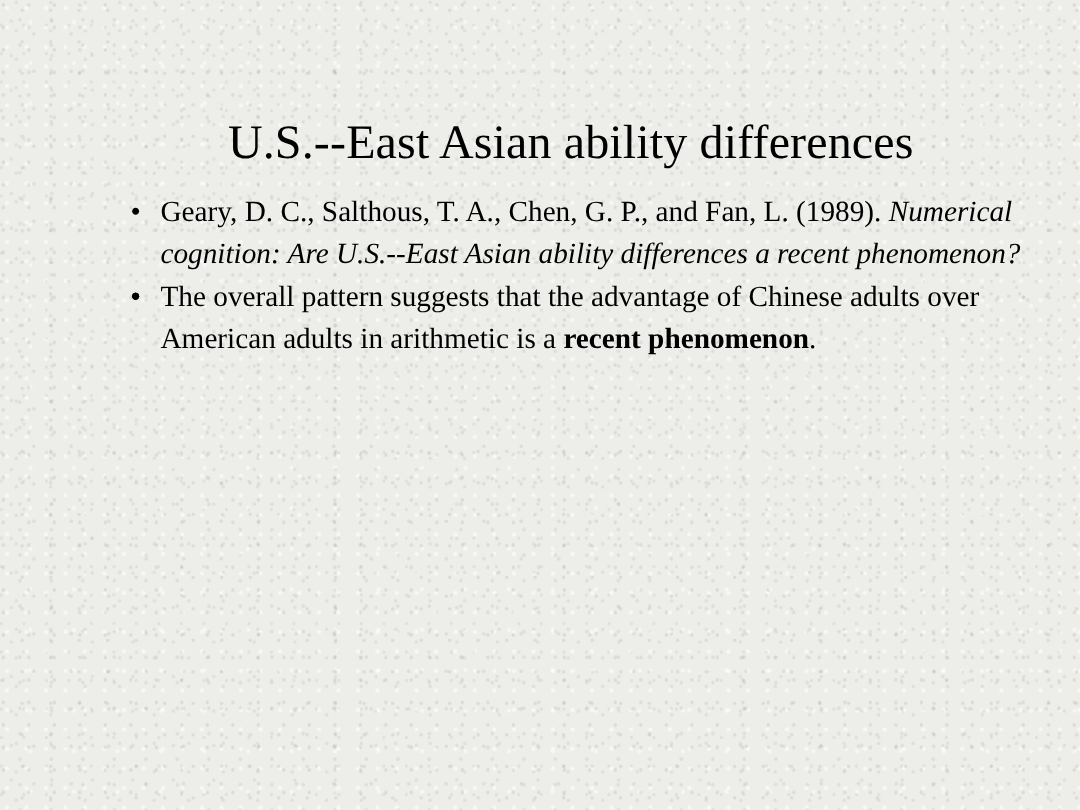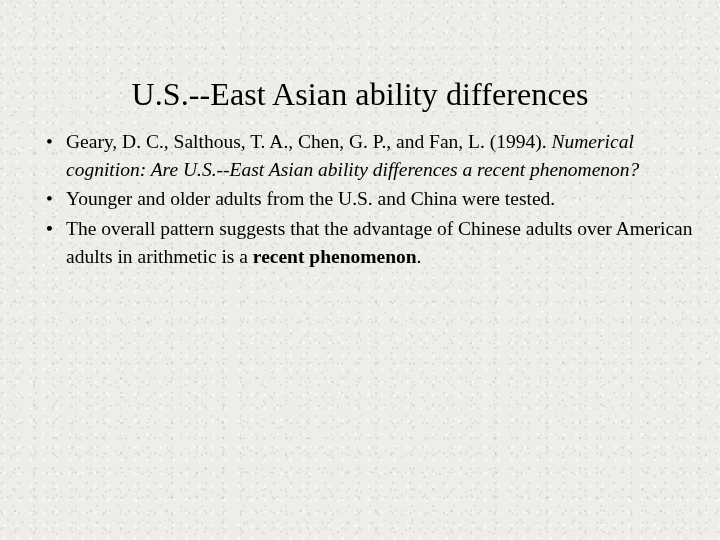--- a/index.html
+++ b/index.html
@@ -31,20 +31,21 @@
       radial-gradient(circle at 36% 41%, rgba(255,255,255,0.55) 0 1.2px, transparent 1.6px),
       radial-gradient(circle at 70% 55%, rgba(255,255,255,0.5) 0 1.2px, transparent 1.6px);
     background-size:
       17px 15px, 23px 19px, 19px 21px, 27px 23px,
       21px 17px, 25px 25px, 15px 19px, 13px 13px, 29px 27px;
     pointer-events: none;
   }
   .slide {
     position: absolute;
     inset: 0;
+    margin-left: 41px;
   }
   .slide-title {
     position: absolute;
     left: 0;
     right: 0;
     top: 56px;
     text-align: center;
     font-size: 32px;
     line-height: 1.1;
     font-weight: normal;
@@ -78,18 +79,18 @@
   .bd { font-weight: bold; }
 </style>
 </head>
 <body>
 
 <div class="slide-texture"></div>
 
 <div class="slide">
   <h1 class="slide-title">U.S.--East Asian ability differences</h1>
   <ul class="body-list">
-      <li class="bullet-item"><span class="dot">•</span><span><span>Geary, D. C., Salthous, T. A., Chen, G. P., and Fan, L. (1994). </span><span class="it">Numerical cognition: Are U.S.--East Asian ability differences a recent phenomenon?</span></span></li>
-      <li class="bullet-item"><span class="dot">•</span><span><span>Younger and older adults from the U.S. and China were tested.</span></span></li>
+      <li class="bullet-item"><span class="dot">•</span><span><span>Geary, D. C., Salthous, T. A., Chen, G. P., and Fan, L. (1989). </span><span class="it">Numerical cognition: Are U.S.--East Asian ability differences a recent phenomenon?</span></span></li>
+      <li class="bullet-item"><span class="dot">•</span></li>
       <li class="bullet-item"><span class="dot">•</span></li>
       <li class="bullet-item"><span class="dot">•</span><span><span>The overall pattern suggests that the advantage of Chinese adults over American adults in arithmetic is a </span><span class="bd">recent phenomenon</span><span>.</span></span></li>
     </ul>
 </div>
 
 </body></html>

